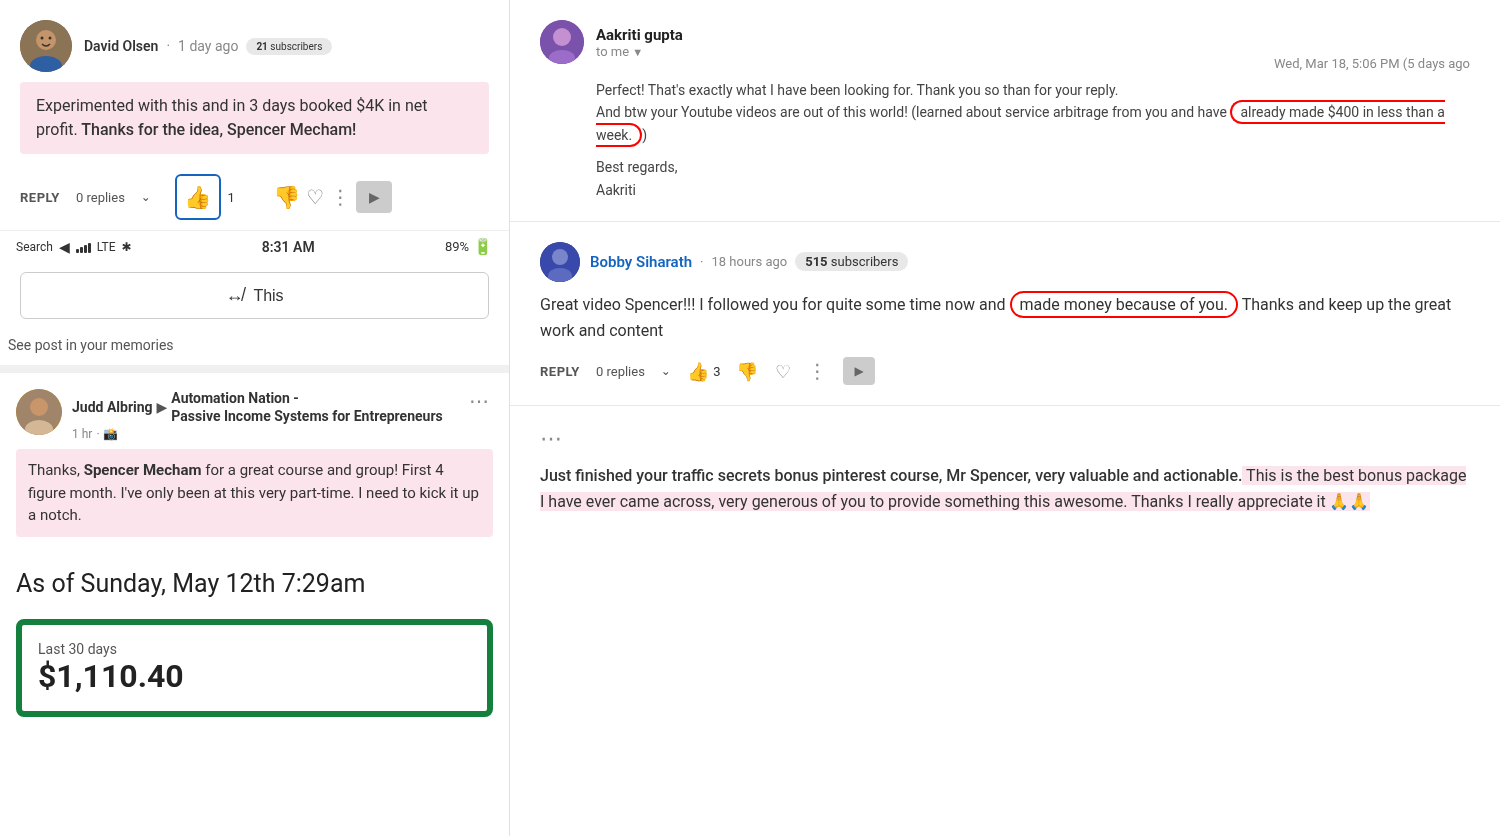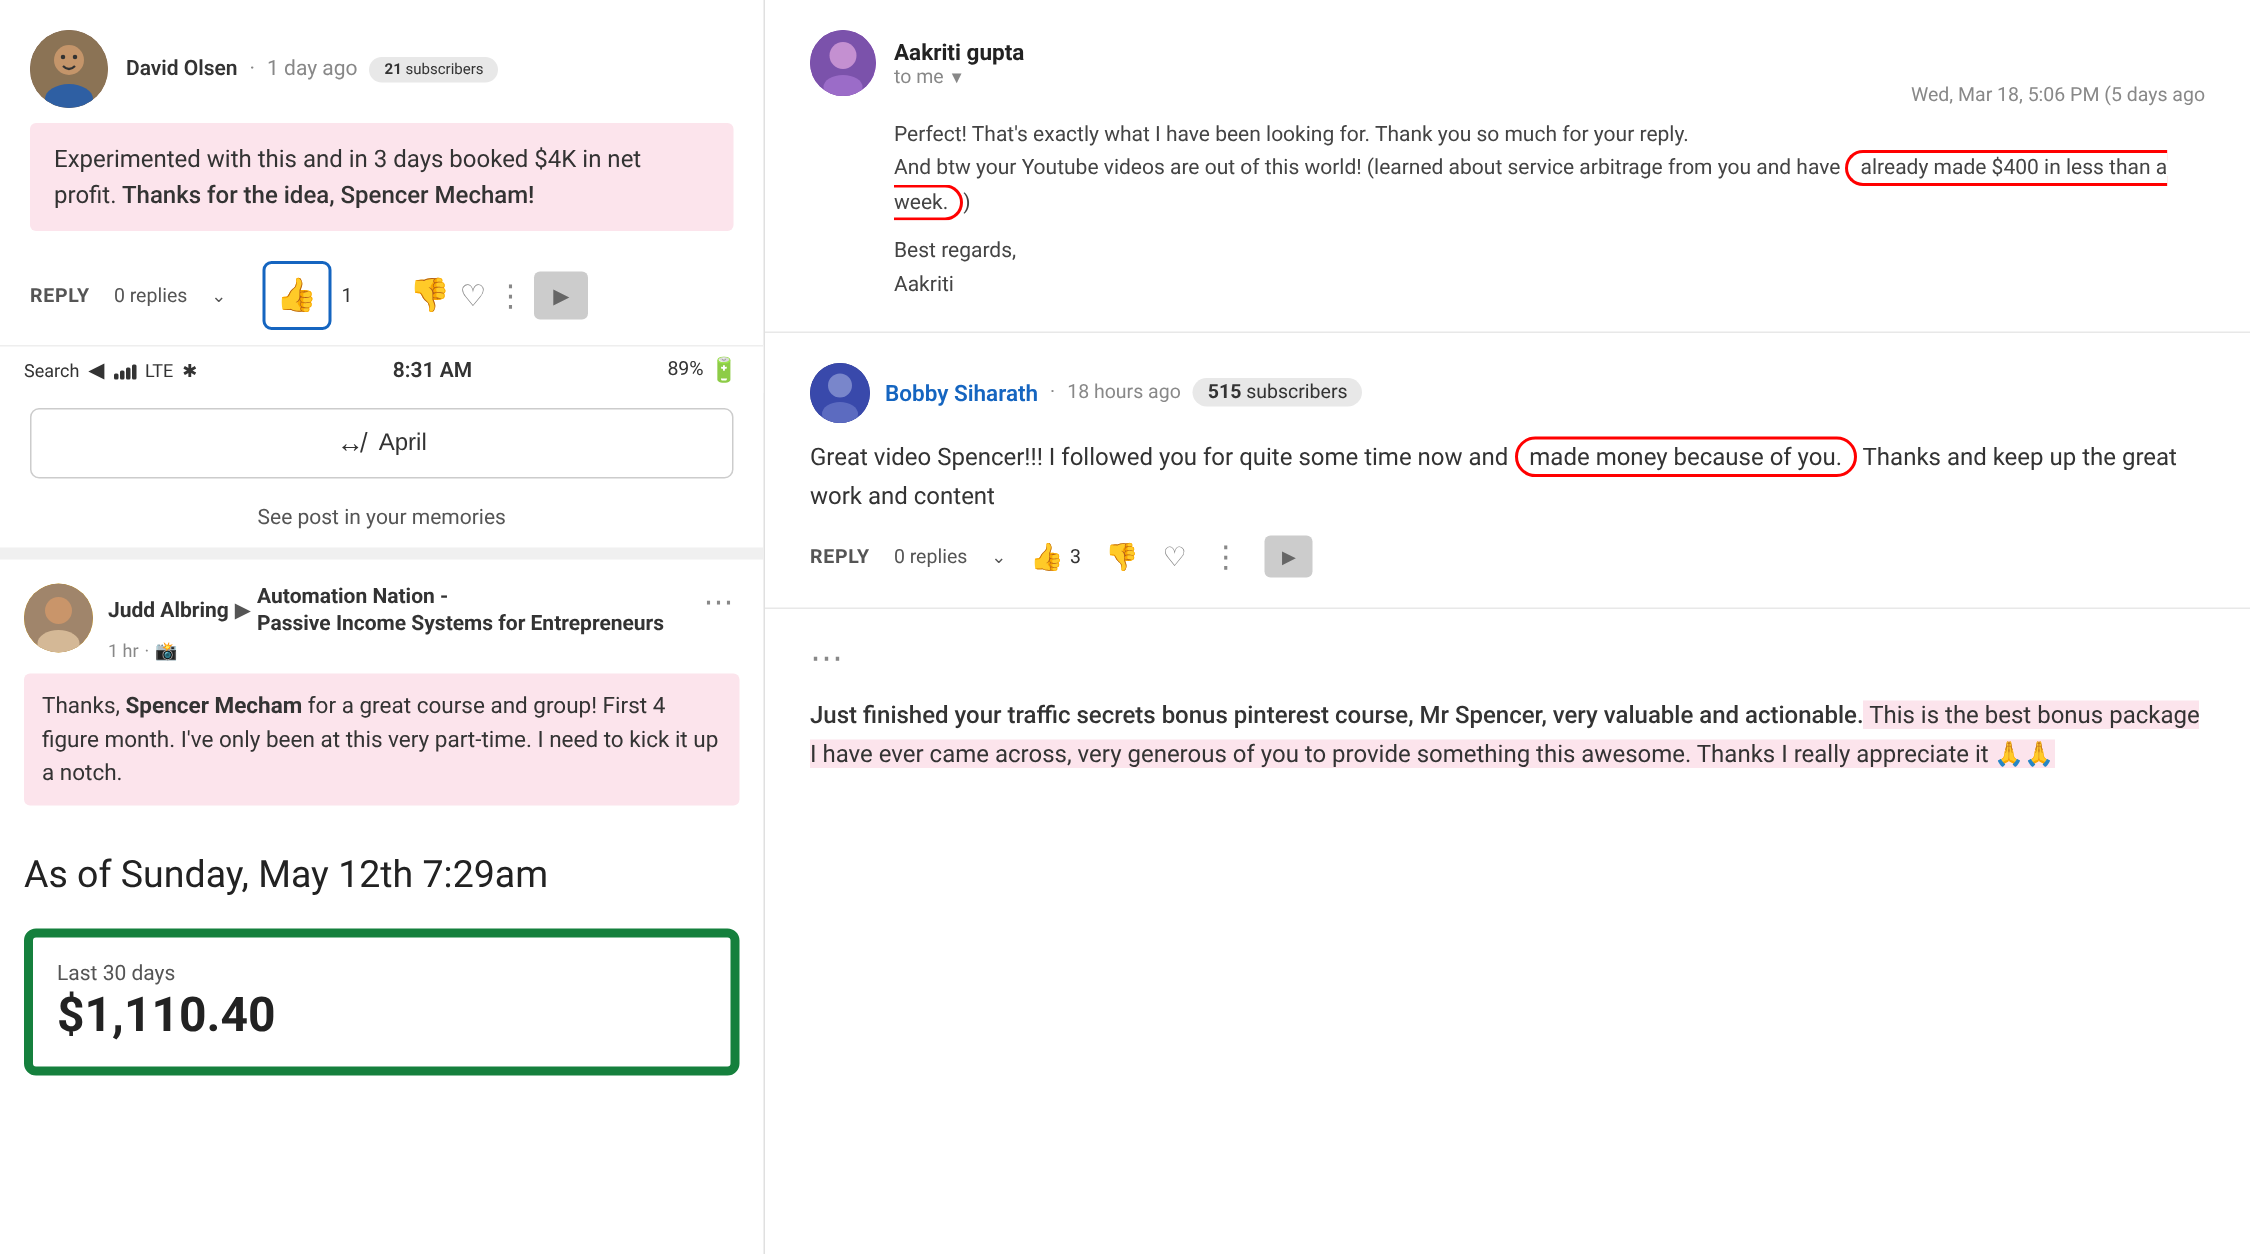--- a/index.html
+++ b/index.html
@@ -206,21 +206,20 @@
       border: 1.5px solid #ccc;
       border-radius: 6px;
       background: #fff;
       font-size: 16px;
       color: #333;
       cursor: pointer;
     }
     .share-icon { font-size: 18px; }
 
     .memories-link {
-      text-align: center;
       padding: 8px;
       font-size: 14px;
       color: #555;
       cursor: pointer;
     }
 
     
     .divider {
       height: 8px;
       background: #f0f0f0;
@@ -602,21 +601,21 @@
     <span class="status-time">8:31 AM</span>
     <div style="display:flex;align-items:center;gap:4px;">
       <span class="battery-pct">89%</span>
       <span style="font-size:16px;">🔋</span>
     </div>
   </div>
 
   <div class="share-section">
     <button class="share-btn">
       <span class="share-icon">↮</span>
-      <span>April</span>
+      <span>This</span>
     </button>
   </div>
   <div class="memories-link">See post in your memories</div>
 
   <div class="divider"></div>
 
   <div class="judd-post">
     <div class="post-header">
       <div class="avatar avatar-judd">
         <svg viewBox="0 0 46 46" xmlns="http://www.w3.org/2000/svg">
@@ -674,21 +673,21 @@
           <div class="email-sender-name">Aakriti gupta</div>
           <div class="email-to">
             <span>to me</span>
             <span style="font-size:11px;">▼</span>
           </div>
         </div>
       </div>
       <div class="email-date">Wed, Mar 18, 5:06 PM (5 days ago</div>
     </div>
     <div class="email-body">
-      <div>Perfect! That's exactly what I have been looking for. Thank you so much for your reply.</div>
+      <div>Perfect! That's exactly what I have been looking for. Thank you so than for your reply.</div>
       <div>
         <span>And btw your Youtube videos are out of this world! (learned about service arbitrage from you and have </span><span class="highlight-circle"><span>already made $400 in less than a week.</span></span><span>)</span>
       </div>
       <div class="email-regards">
         <div>Best regards,</div>
         <div>Aakriti</div>
       </div>
     </div>
   </div>
 

